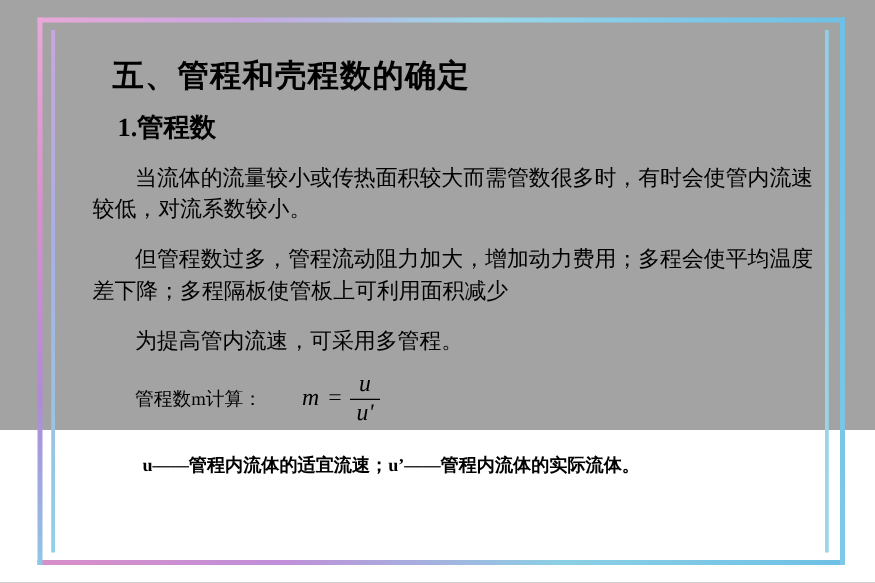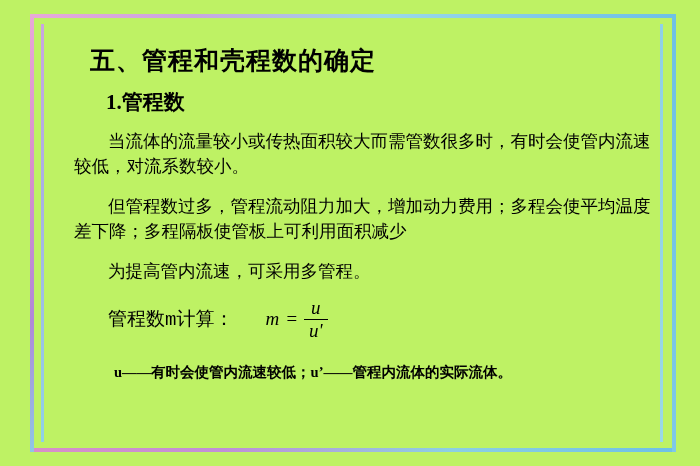--- a/index.html
+++ b/index.html
@@ -10,22 +10,22 @@
     width: 700px;
     height: 466px;
     background: #ffffff;
     font-family: "Liberation Serif", serif;
     overflow: hidden;
   }
 
   .slide {
     position: relative;
     width: 700px;
-    height: 466px;
-    background: #bef264;
+    height: 344px;
+    background: #a3a3a3;
     box-sizing: border-box;
   }
 
   
   .frame-top {
     position: absolute;
     left: 30px;
     top: 14px;
     width: 646px;
     height: 4px;
@@ -87,43 +87,43 @@
     color: #000000;
     letter-spacing: 1px;
     margin: 10px 0 0 38px;
   }
 
   .sub-title {
     font-family: "Liberation Serif", serif;
     font-size: 21px;
     font-weight: bold;
     color: #000000;
-    margin: 11px 0 0 54px;
+    margin: 11px 0 0 42px;
   }
 
   .para {
-    font-family: Liberation Mono, monospace;
+    font-family: Liberation Sans, sans-serif;
     font-size: 17.5px;
     color: #000000;
     line-height: 1.45;
     margin: 14px 0 0 22px;
     text-indent: 34px;
   }
   .para.tight {
     margin-top: 12px;
   }
 
   .formula-row {
     display: flex;
     align-items: center;
     margin: 13px 0 0 22px;
   }
   .formula-label {
-    font-family: Liberation Mono, monospace;
-    font-size: 19px;
+    font-family: Liberation Serif, serif;
+    font-size: 15px;
     color: #000000;
     text-indent: 34px;
     white-space: nowrap;
   }
   .formula {
     display: inline-flex;
     align-items: center;
     font-family: "Liberation Serif", serif;
     font-style: italic;
     font-size: 19px;
@@ -191,16 +191,16 @@
         <span>m</span>
         <span class="eq">=</span>
         <span class="frac">
           <span class="num">u</span>
           <span class="bar"></span>
           <span class="den">u'</span>
         </span>
       </span>
     </div>
 
-    <div class="footnote">u——有时会使管内流速较低；u’——管程内流体的实际流体。</div>
+    <div class="footnote">u——管程内流体的适宜流速；u’——管程内流体的实际流体。</div>
 
   </div>
 </div>
 
 </body></html>

